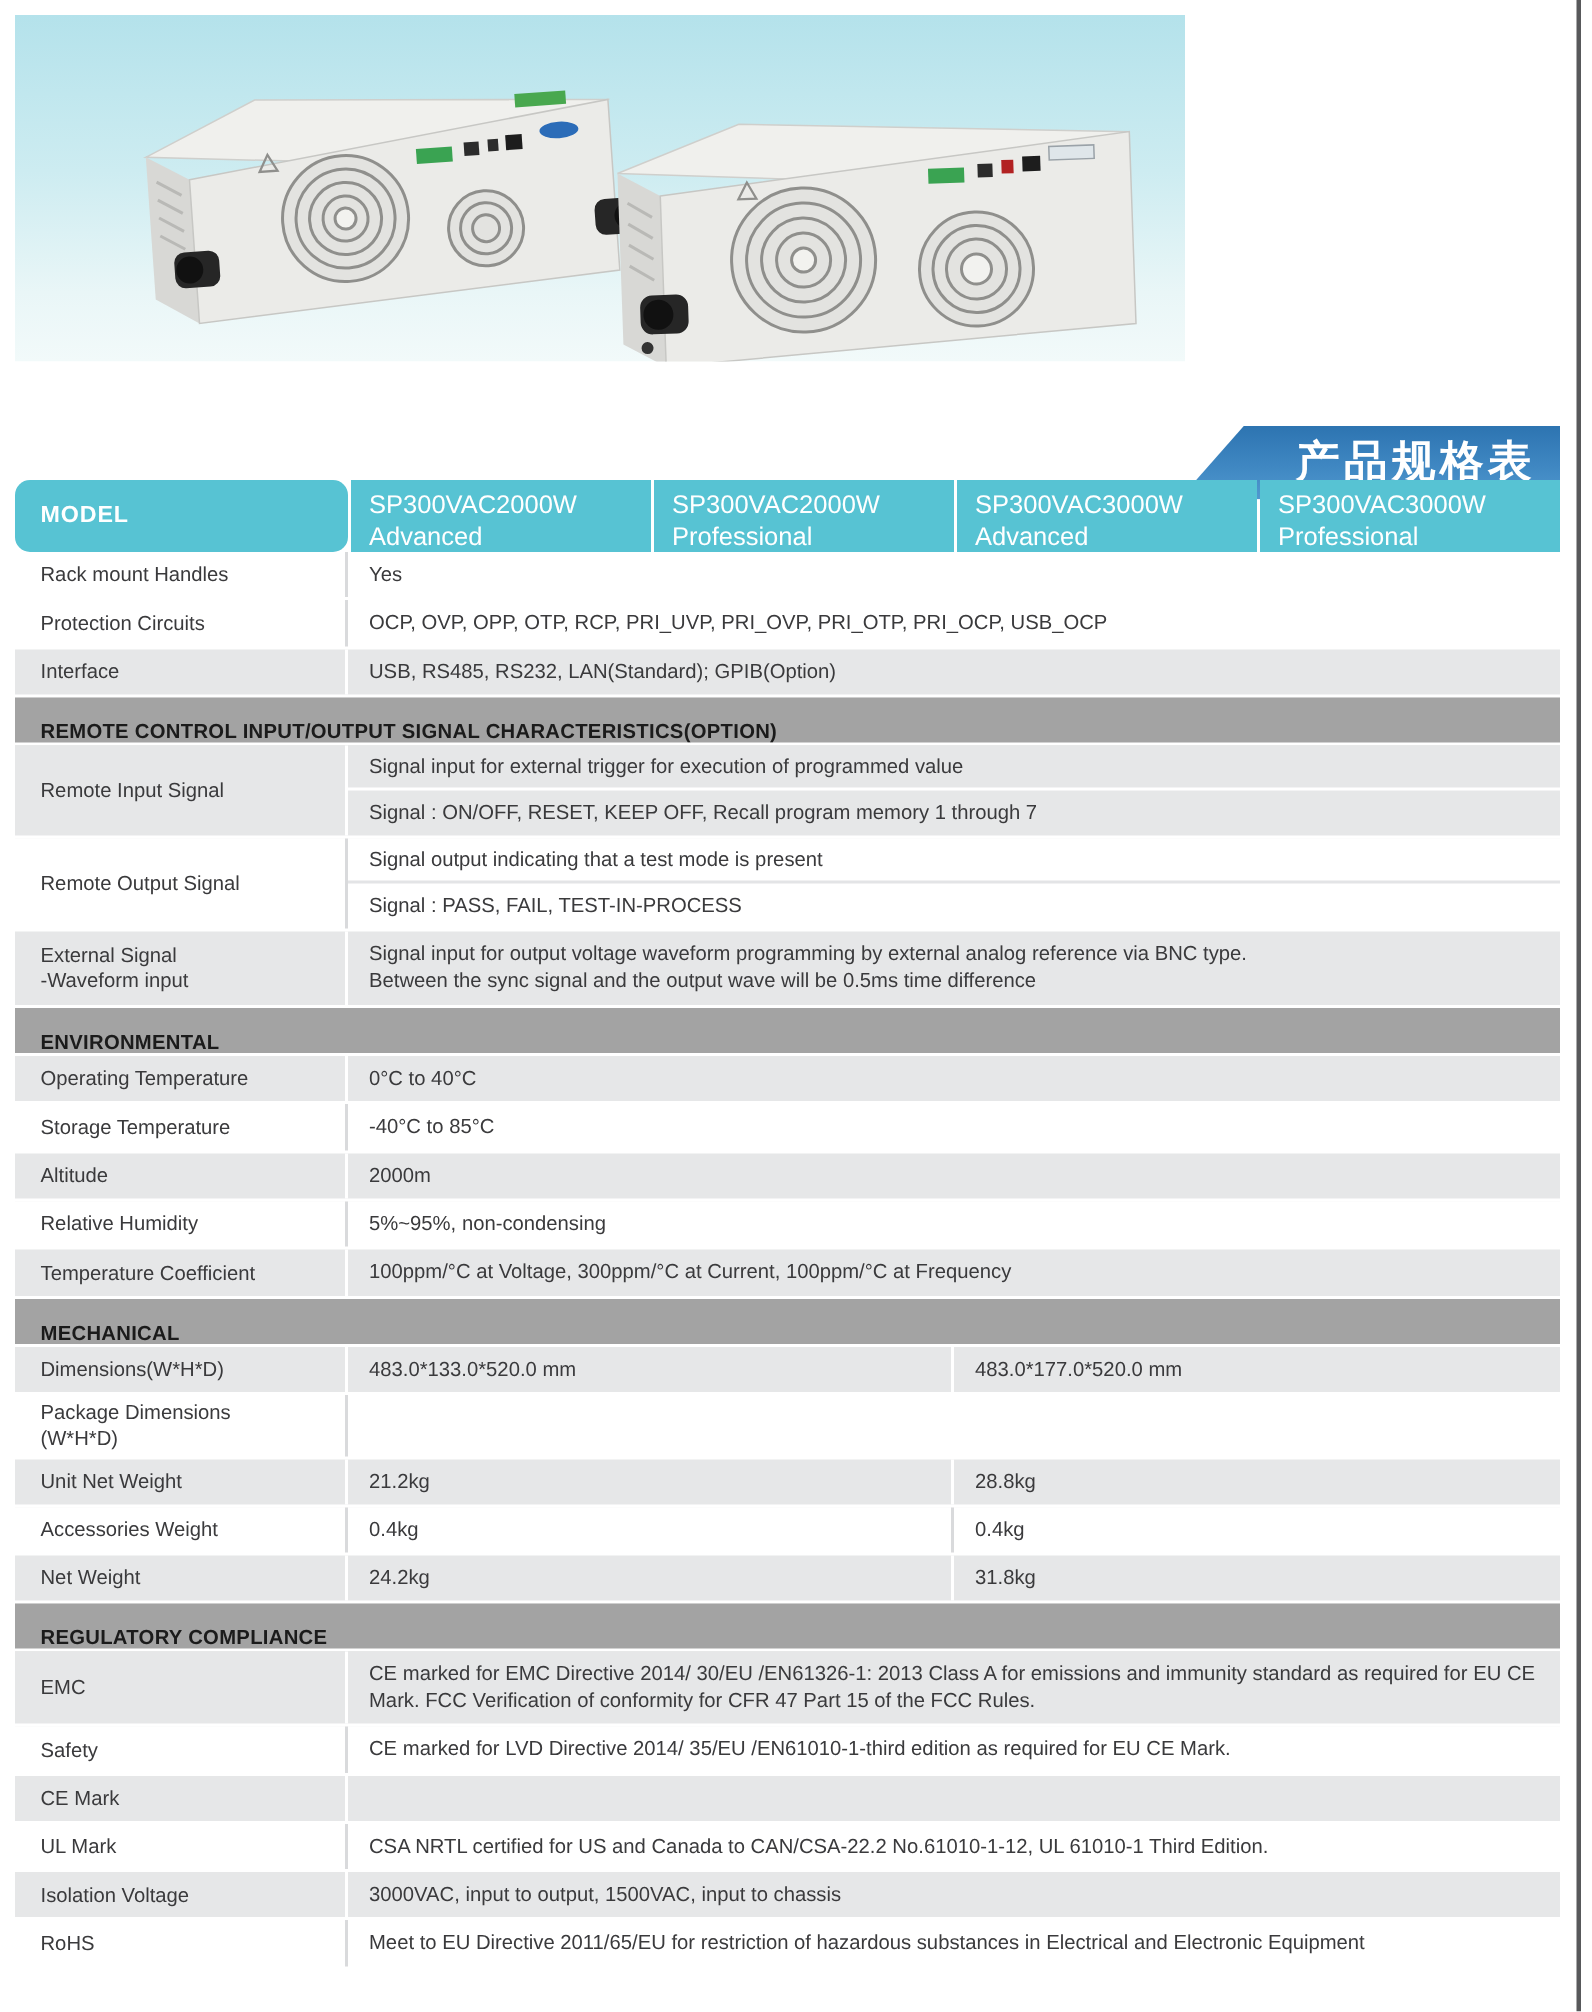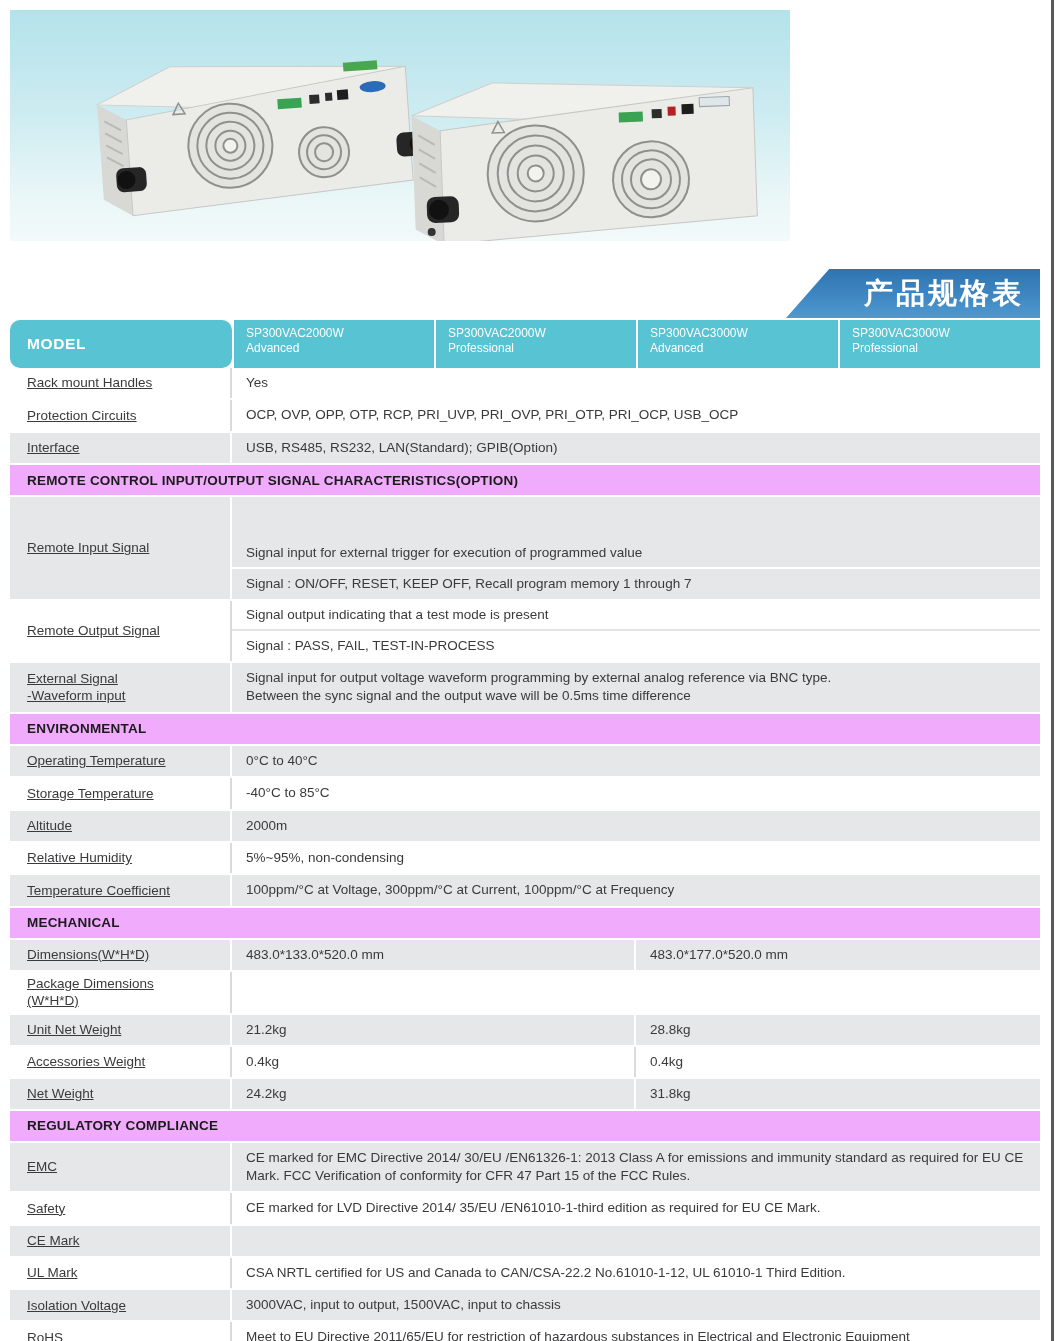--- a/index.html
+++ b/index.html
@@ -10,52 +10,52 @@
   }
   
   .right-rule{position:absolute;top:0;right:7px;width:3px;height:1341px;background:#58595b;}
 
   
   .photo{position:absolute;left:10px;top:10px;width:780px;height:231px;}
   .photo svg{display:block;}
 
   
   .banner{
-    position:absolute;left:786px;top:269px;width:254px;height:49px;
+    position:absolute;left:786px;top:284px;width:254px;height:49px;
     background:linear-gradient(180deg,#2d74b1 0%,#3f87c2 55%,#5099cf 100%);
     clip-path:polygon(17% 0,100% 0,100% 100%,0 100%);
     display:flex;align-items:center;justify-content:flex-end;
     box-sizing:border-box;padding-right:16px;
   }
   .banner .banner-title{color:#fff;font-size:29px;font-weight:bold;letter-spacing:3px;line-height:1;}
 
   
   .spec-table{position:absolute;left:10px;top:320px;width:1030px;font-size:13.5px;}
 
   .thead{display:flex;height:48px;}
   .th{background:#57c3d3;box-sizing:border-box;color:#fff;}
   .th + .th{margin-left:2px;}
   .th.model{width:222px;flex:none;display:flex;align-items:center;padding-left:17px;
             font-weight:bold;font-size:15.5px;letter-spacing:.6px;border-radius:10px;}
-  .th.col{flex:1;padding:6px 0 0 12px;font-size:12px;line-height:1.25;}
+  .th.col{flex:1;padding:6px 0 0 12px;font-size:17px;line-height:1.25;}
 
   .row{display:flex;box-sizing:border-box;min-height:32px;border-bottom:2px solid #fff;background:#fff;}
   .row.gray{background:#e6e7e8;}
-  .row.section{display:flex;align-items:center;padding-left:17px;background:#f0abfc;}
+  .row.section{display:flex;align-items:flex-end;padding-left:17px;background:#a3a3a3;}
   .section-label{font-weight:bold;color:#1b1b1b;letter-spacing:.2px;}
 
   .label{width:222px;flex:none;display:flex;flex-direction:column;justify-content:center;
-         padding:3px 6px 3px 17px;box-sizing:border-box;border-right:2px solid #d9dadc;line-height:1.3;text-decoration:underline;}
+         padding:3px 6px 3px 17px;box-sizing:border-box;border-right:2px solid #d9dadc;line-height:1.3;}
   .row.gray .label{border-right-color:#ffffff;}
 
   .value-area{flex:1;display:flex;flex-direction:column;justify-content:center;
               padding:6px 12px 6px 14px;line-height:1.36;box-sizing:border-box;}
   .row.group .value-area{padding:0;}
   .subvalue{min-height:30px;display:flex;align-items:center;padding:3px 12px 3px 14px;box-sizing:border-box;}
-  .row.group.gray .subvalue:first-child{border-bottom:2px solid #ffffff;margin-top:42px;}
+  .row.group.gray .subvalue:first-child{border-bottom:2px solid #ffffff;}
   .row.group.white .subvalue:first-child{border-bottom:2px solid #e3e4e6;}
 
   .row.split .value-area{flex-direction:row;padding:0;}
   .half{width:50%;box-sizing:border-box;display:flex;flex-direction:column;justify-content:center;
         padding:3px 10px 3px 14px;line-height:1.3;}
   .row.split .half:first-child{border-right:2px solid #d9dadc;}
   .row.split.gray .half:first-child{border-right-color:#ffffff;}
 </style>
 </head>
 <body>

